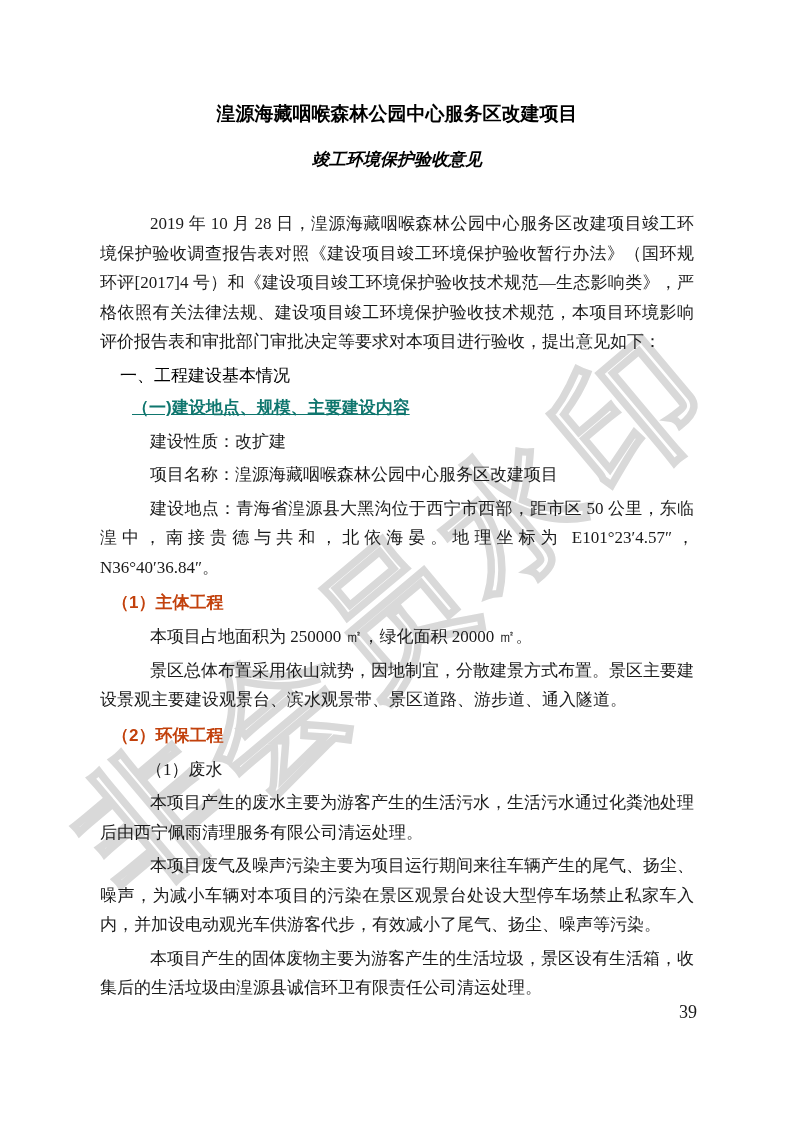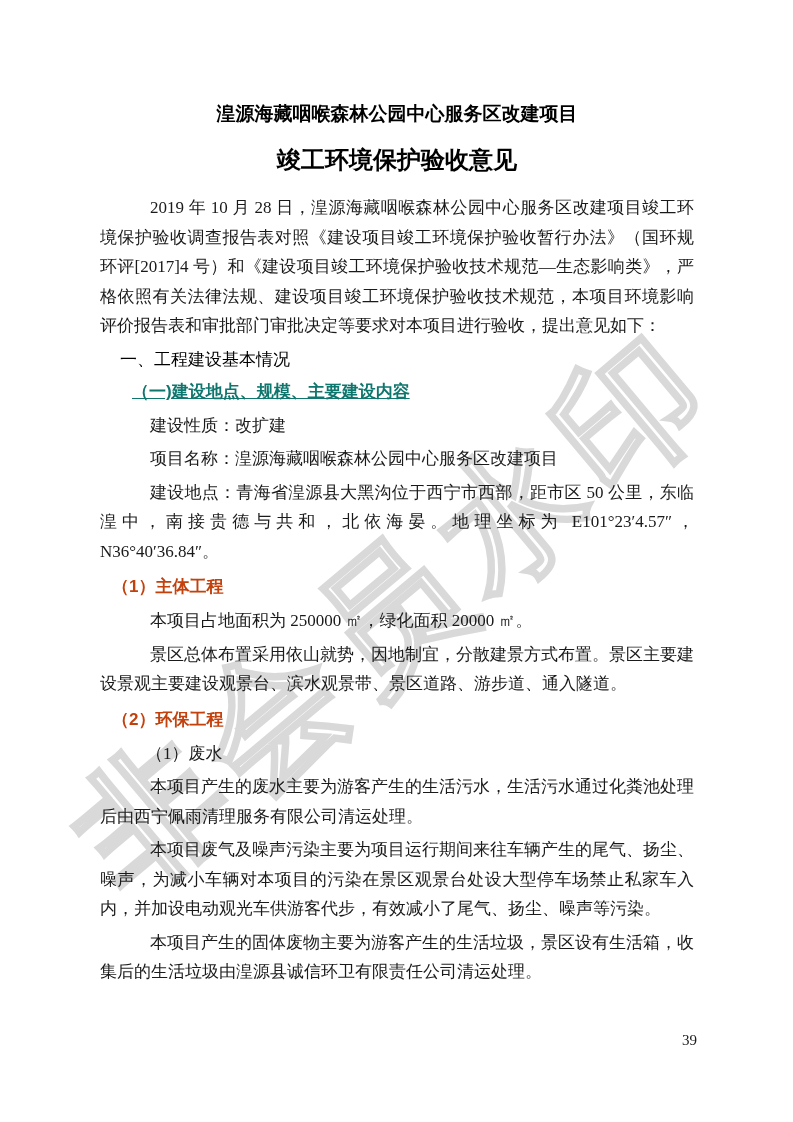--- a/index.html
+++ b/index.html
@@ -22,27 +22,28 @@
   .doc-title {
     font-size: 19px;
     line-height: 30px;
     font-weight: bold;
     text-align: center;
     color: #000000;
     margin: 0 0 16px 0;
     font-family: "Liberation Sans", "DejaVu Sans", sans-serif;
   }
   .doc-subtitle {
-    font-size: 24px;
+    font-size: 17px;
     line-height: 30px;
     font-weight: bold;
     text-align: center;
     color: #000000;
-    margin: 0 0 18px 0;
+    margin: 0 0 34px 0;
     font-family: "Liberation Sans", "DejaVu Sans", sans-serif;
+    font-style: italic;
   }
   .para {
     font-size: 17px;
     line-height: 29.5px;
     text-align: justify;
     text-justify: inter-ideograph;
     text-indent: 50px;
     margin: 4px;
   }
   .h1 {
@@ -87,23 +88,23 @@
     letter-spacing: 14px;
     white-space: nowrap;
     color: transparent;
     -webkit-text-stroke: 3px #d9d9d9;
     z-index: 0;
     font-family: "Liberation Sans", "DejaVu Sans", sans-serif;
     pointer-events: none;
   }
   .page-number {
     position: absolute;
-    top: 1032px;
+    top: 1004px;
     right: 96px;
-    font-size: 15px;
+    font-size: 18px;
     line-height: 16px;
     color: #1a1a1a;
     z-index: 1;
   }
 </style>
 </head>
 <body>
 
 <div class="page">
 

